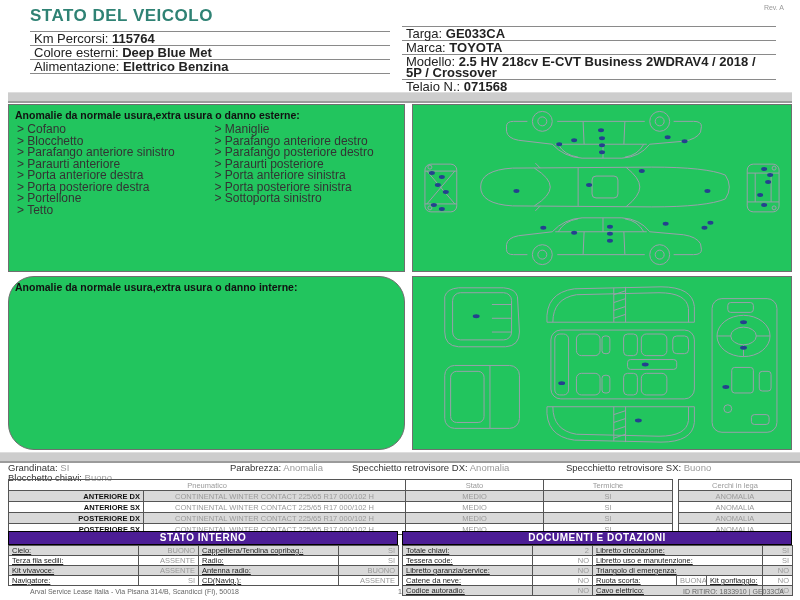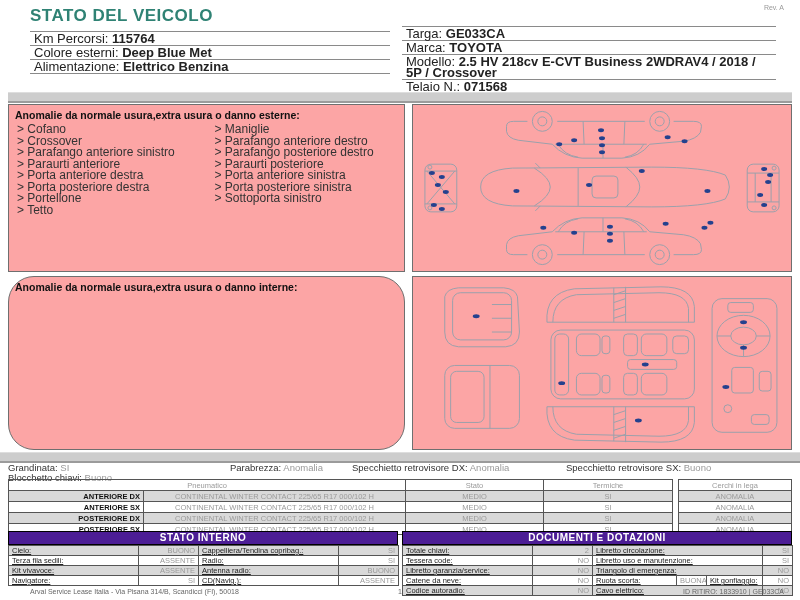--- a/index.html
+++ b/index.html
@@ -13,21 +13,21 @@
   .info-left{left:30px;top:31px;width:360px;}
   .info-right{left:402px;top:26px;width:374px;}
   .info-row{border-bottom:1px solid #8a8a8a;padding:1px 4px 1px 4px;line-height:11px;min-height:11px;}
   .info-row:first-child{border-top:1px solid #8a8a8a;}
   .info-row .val{font-weight:bold;}
   
   .gbar{position:absolute;background:#cdcdcd;border-top:1px solid #dedede;border-bottom:2px solid #9b9b9b;}
   .gbar1{left:8px;top:92px;width:784px;height:8px;}
   .gbar2{left:0;top:452px;width:800px;height:8px;}
   
-  .box{position:absolute;border:1px solid #6f6f6f;background:#fca5a5;box-sizing:border-box;}
+  .box{position:absolute;border:1px solid #6f6f6f;background:#22c55e;box-sizing:border-box;}
   .box-ext-list{left:8px;top:104px;width:397px;height:168px;}
   .box-ext-diag{left:412px;top:104px;width:380px;height:168px;}
   .box-int-list{left:8px;top:276px;width:397px;height:174px;border-radius:26px;}
   .box-int-diag{left:412px;top:276px;width:380px;height:174px;}
   .box h3{margin:4px 6px 3px 6px;font-size:10.5px;font-weight:bold;color:#111;}
   .cols{display:flex;font-size:12px;line-height:11.5px;color:#333;}
   .col{width:50%;padding-left:8px;box-sizing:border-box;}
   .a-item::before{content:"> ";}
   svg{display:block;}
   .lineart{stroke:#9aa0ab;fill:none;stroke-width:1;}
@@ -80,21 +80,21 @@
     <div class="info-row"><span>Telaio N.:</span> <span class="val">071568</span></div>
   </div>
 
   <div class="gbar gbar1"></div>
 
   <div class="box box-ext-list">
     <h3>Anomalie da normale usura,extra usura o danno esterne:</h3>
     <div class="cols">
       <div class="col">
         <div class="a-item">Cofano</div>
-        <div class="a-item">Crossover</div>
+        <div class="a-item">Blocchetto</div>
         <div class="a-item">Parafango anteriore sinistro</div>
         <div class="a-item">Paraurti anteriore</div>
         <div class="a-item">Porta anteriore destra</div>
         <div class="a-item">Porta posteriore destra</div>
         <div class="a-item">Portellone</div>
         <div class="a-item">Tetto</div>
       </div>
       <div class="col">
         <div class="a-item">Maniglie</div>
         <div class="a-item">Parafango anteriore destro</div>

